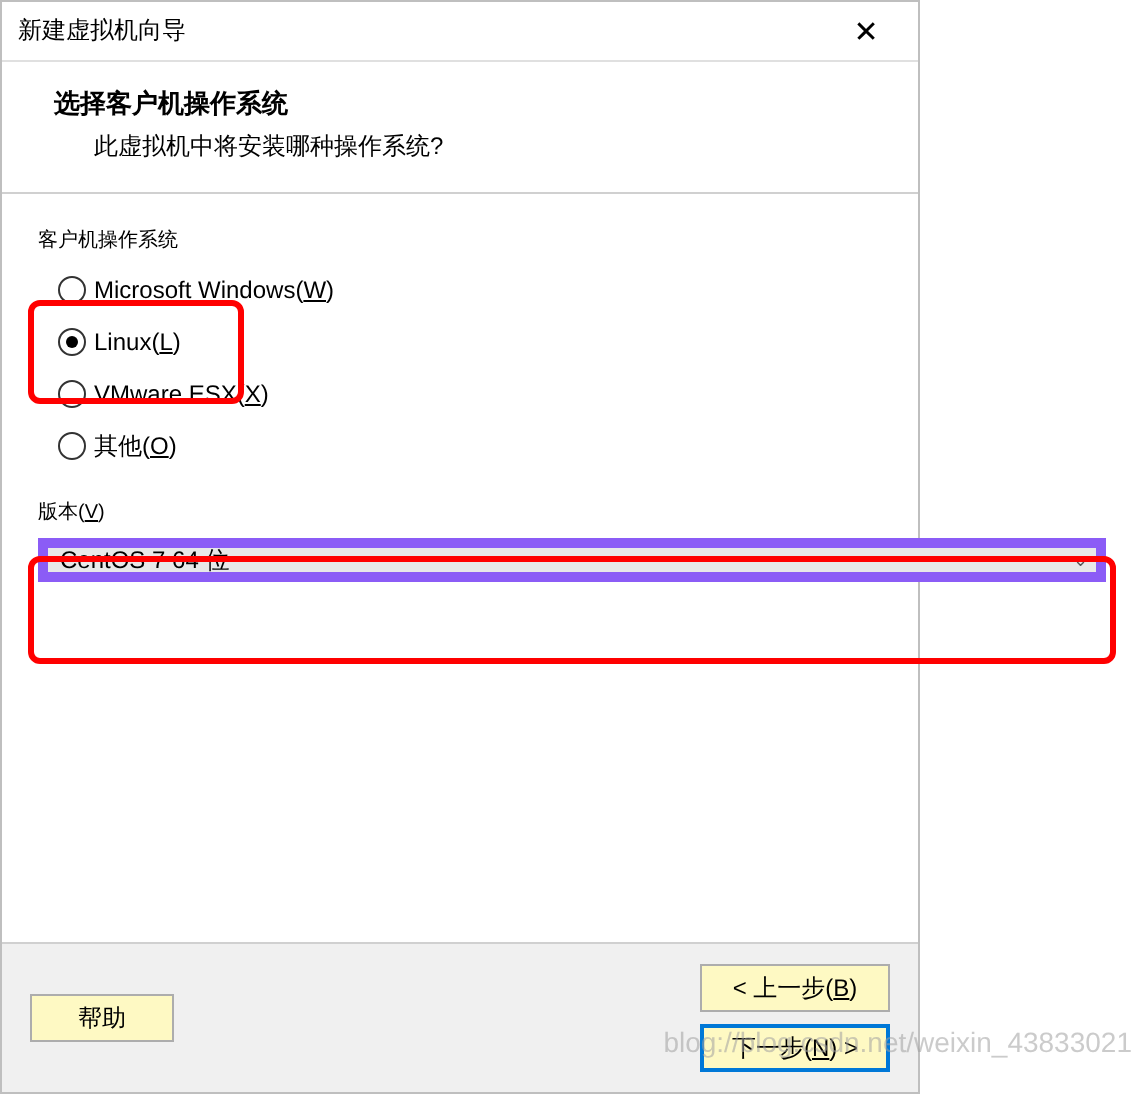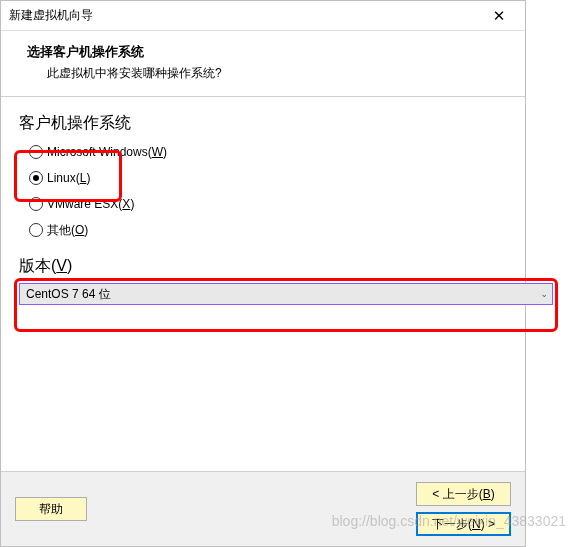--- a/index.html
+++ b/index.html
@@ -1,36 +1,36 @@
 <!DOCTYPE html>
 <html><head>
   <meta charset="utf-8">
   <style>
     * { box-sizing: border-box; margin: 0; padding: 0; }
     body { font-family: "Microsoft YaHei", "Segoe UI", sans-serif; font-size: 12px; background: #fff; width: 574px; height: 547px; position: relative; color: #000; }
-    .window { border: 1px solid #bfbfbf; width: 526px; height: 547px; background: #fff; display: flex; flex-direction: column; }
+    .window { border: 1px solid #bfbfbf; width: 460px; height: 547px; background: #fff; display: flex; flex-direction: column; }
     .titlebar { height: 30px; display: flex; align-items: center; justify-content: space-between; padding: 0 6px 0 8px; border-bottom: 1px solid #e0e0e0; background: #fff; }
     .titlebar-title { font-size: 12px; }
     .close-btn { width: 40px; height: 28px; display: flex; align-items: center; justify-content: center; font-size: 15px; font-weight: 300; cursor: default; }
     .header-section { padding: 12px 12px 14px 26px; border-bottom: 1px solid #d0d0d0; background: #fff; }
     .header-title { font-size: 13px; font-weight: bold; margin-bottom: 4px; }
     .header-subtitle { font-size: 12px; color: #000; padding-left: 20px; }
     .content { flex: 1; padding: 16px 18px 10px 18px; }
-    .group-label { font-size: 16px; margin-bottom: 8px; }
+    .group-label { font-size: 10px; margin-bottom: 8px; }
     .radio-group { padding-left: 10px; margin-bottom: 16px; }
     .radio-row { display: flex; align-items: center; margin-bottom: 6px; height: 20px; }
     .radio { width: 14px; height: 14px; border: 1px solid #333; border-radius: 50%; margin-right: 4px; display: inline-block; position: relative; background: #fff; }
     .radio.checked::after { content: ''; width: 6px; height: 6px; background: #000; border-radius: 50%; position: absolute; top: 3px; left: 3px; }
     .radio-label { font-size: 12px; }
     .radio-label u { text-decoration: underline; }
     .highlight-box { position: absolute; border: 3px solid #ff0000; border-radius: 6px; pointer-events: none; }
     .highlight-1 { left: 14px; top: 150px; width: 108px; height: 52px; }
     .highlight-2 { left: 14px; top: 278px; width: 544px; height: 54px; }
     .version-label { margin-top: 16px; margin-bottom: 6px; }
-    .dropdown { width: 534px; height: 22px; border: 1px solid #8b5cf6; background: #e8e8e8; display: flex; align-items: center; justify-content: space-between; padding: 0 4px 0 6px; margin-left: 0; position: relative; }
+    .dropdown { width: 534px; height: 22px; border: 5px solid #8b5cf6; background: #e8e8e8; display: flex; align-items: center; justify-content: space-between; padding: 0 4px 0 6px; margin-left: 0; position: relative; }
     .dropdown-val { font-size: 12px; }
     .dropdown-arrow { font-size: 9px; color: #555; }
     .button-bar { border-top: 1px solid #d0d0d0; padding: 10px 14px; display: flex; align-items: center; justify-content: space-between; background: #f0f0f0; }
     .btn-group { display: flex; gap: 6px; flex-direction: column; }
     .btn { height: 24px; padding: 0 14px; border: 1px solid #adadad; background: #fef9c3; font-size: 12px; font-family: inherit; cursor: default; display: flex; align-items: center; justify-content: center; min-width: 72px; }
     .btn.default { border: 2px solid #0078d7; }
     .watermark { position: absolute; right: 8px; bottom: 18px; font-size: 14px; color: rgba(160,160,160,0.55); font-family: sans-serif; pointer-events: none; }
   </style>
 </head>
 <body>

